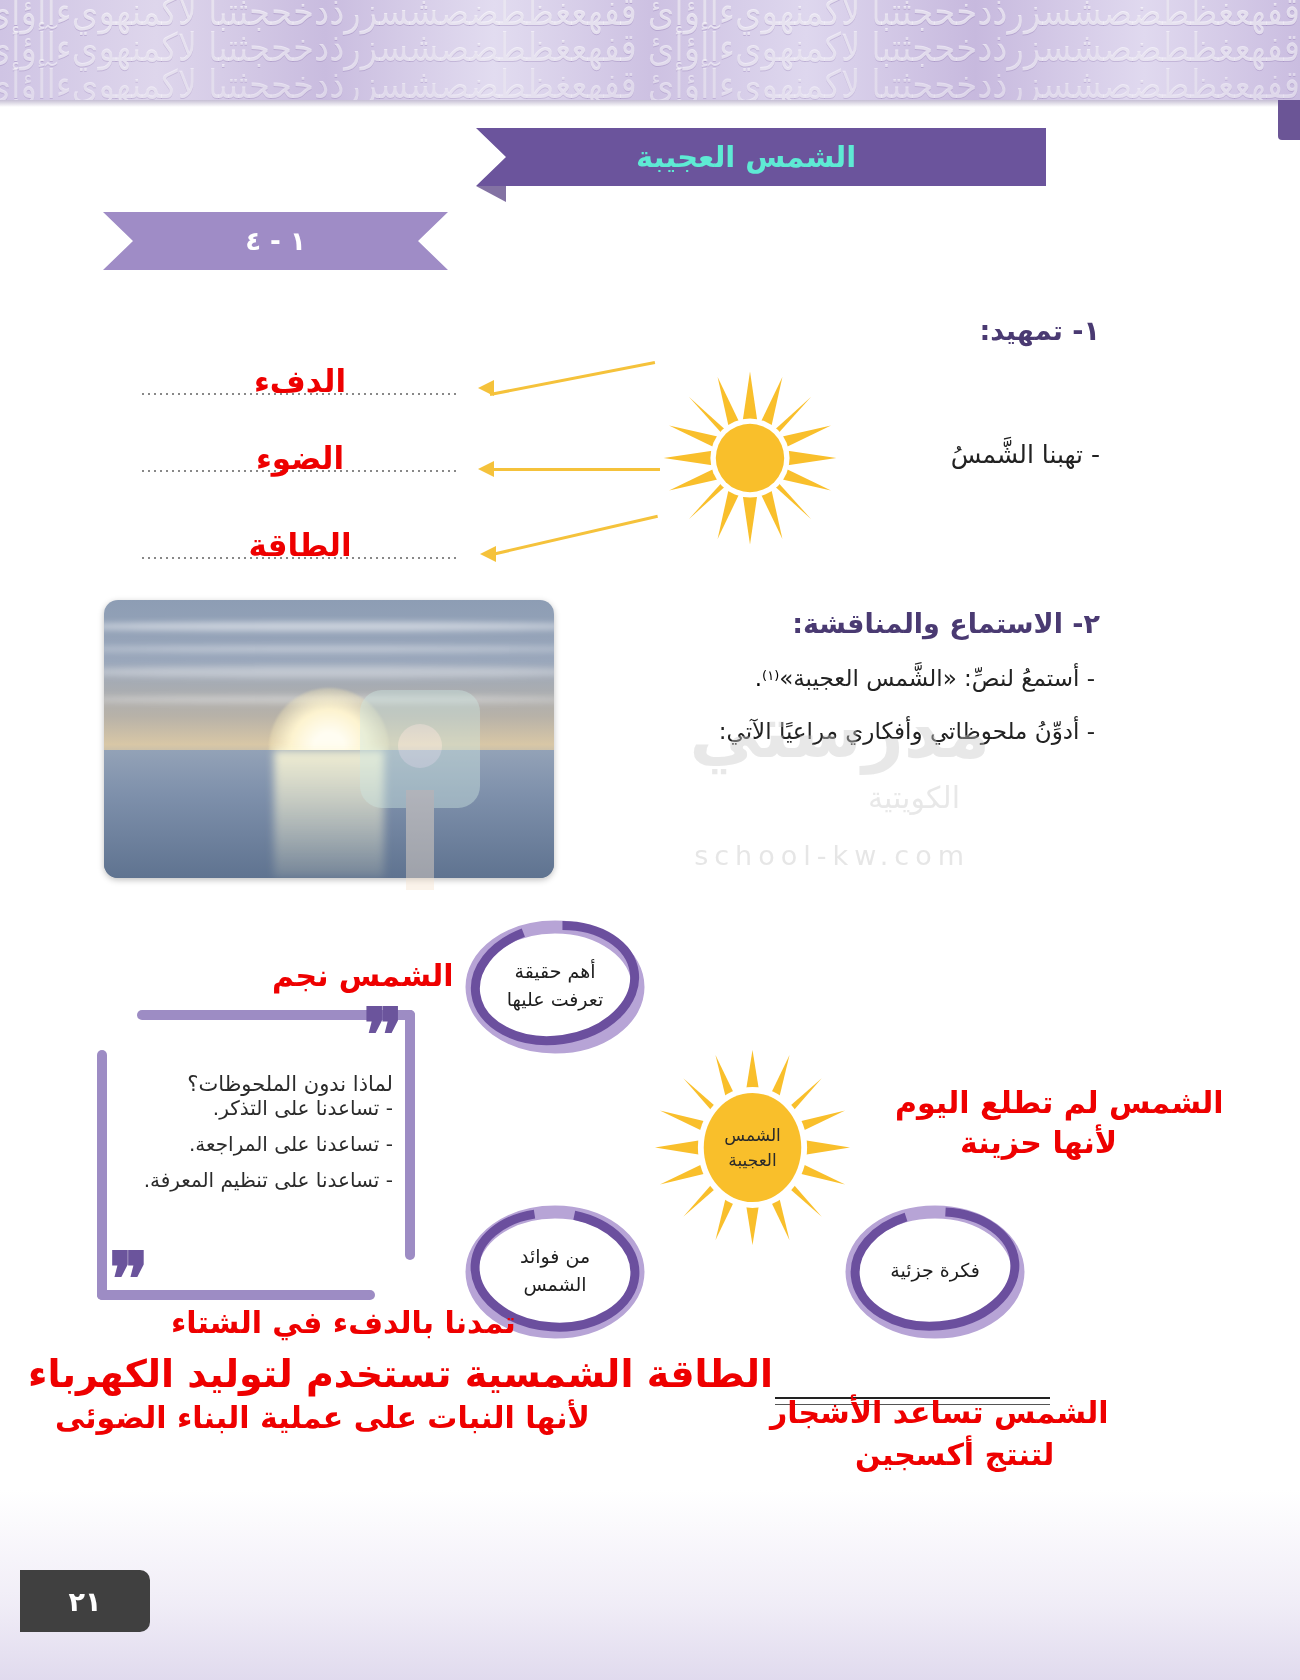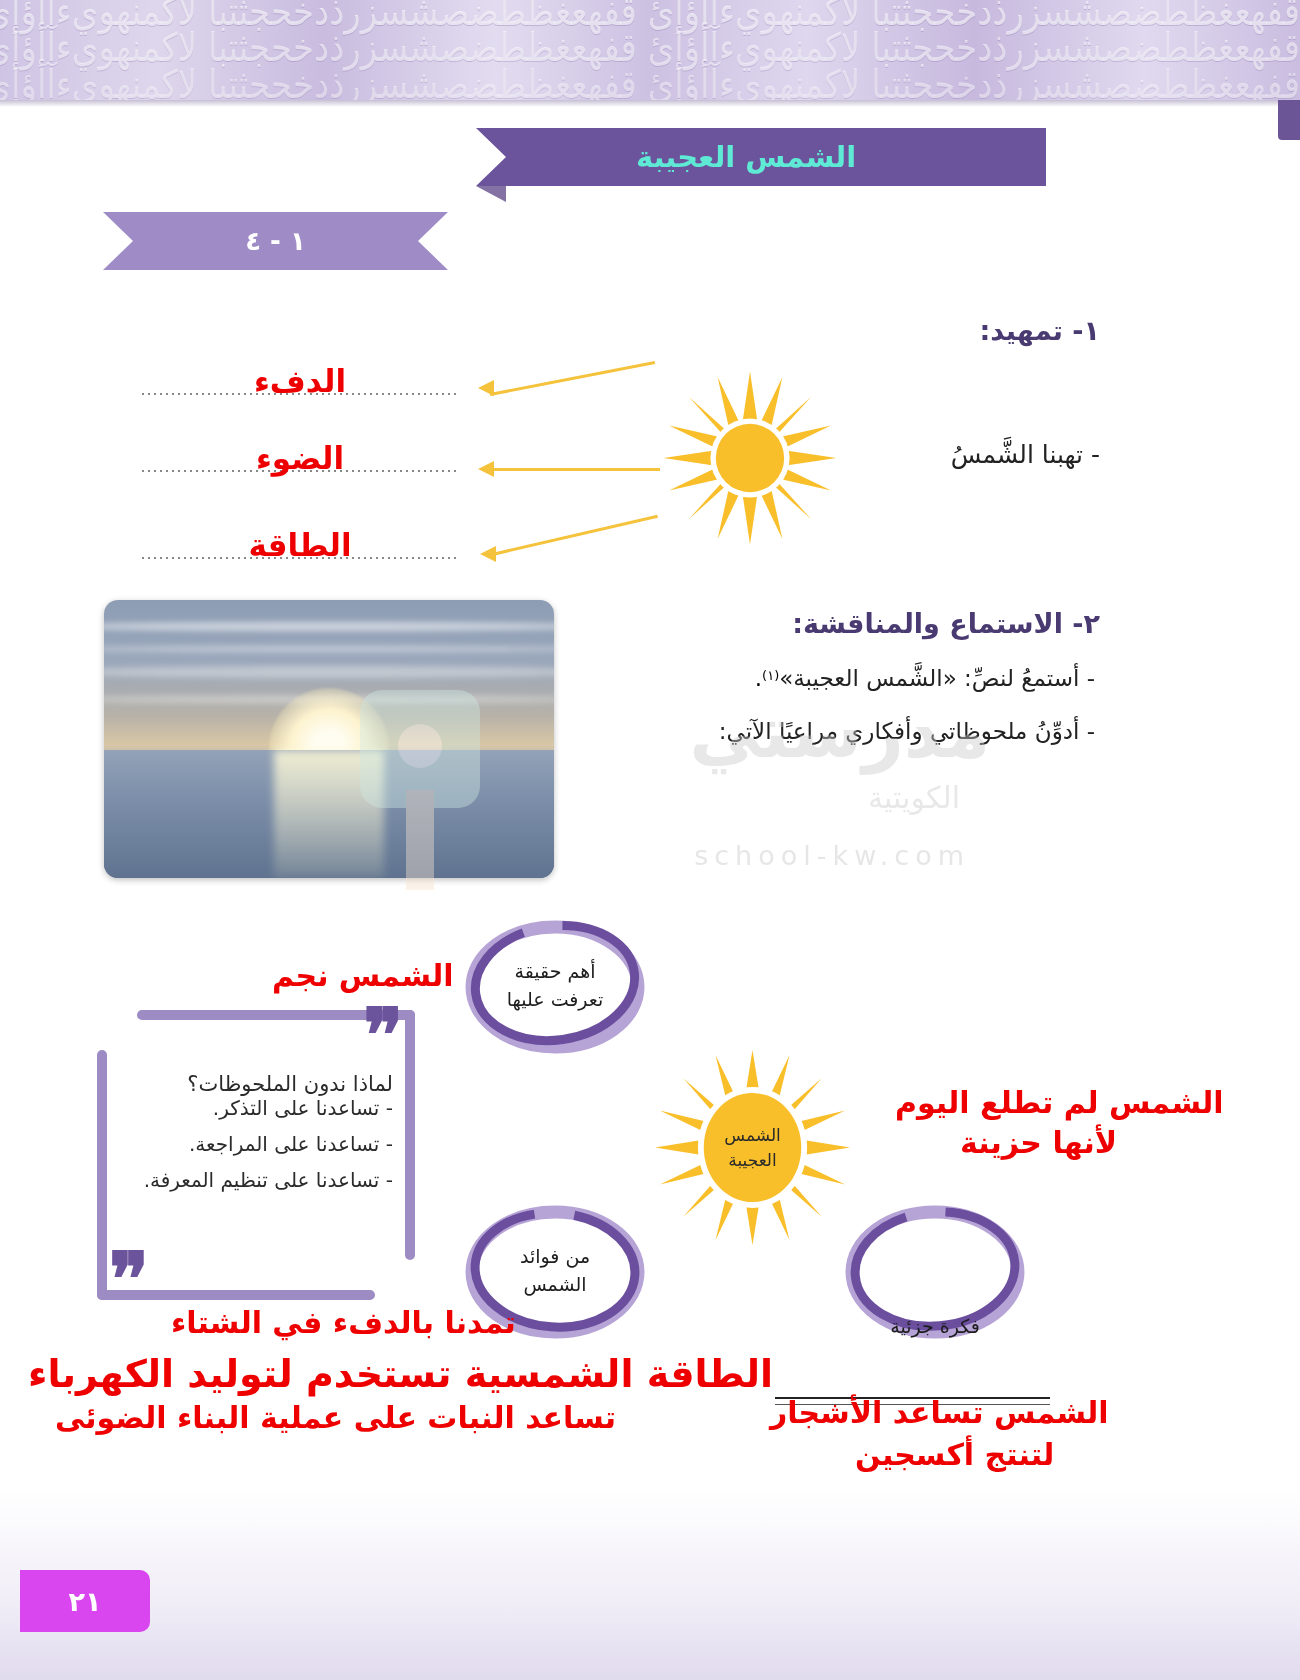--- a/index.html
+++ b/index.html
@@ -186,21 +186,21 @@
   #bottom-rule{
     position:absolute;left:775px;top:1397px;width:275px;height:2px;background:#222;
   }
   #bottom-rule2{
     position:absolute;left:775px;top:1404px;width:275px;height:1px;background:#555;
   }
 
   
   #page-badge{
     position:absolute;left:20px;bottom:48px;width:130px;height:62px;
-    background:#d946ef;border-radius:0 10px 10px 0;
+    background:#404040;border-radius:0 10px 10px 0;
     display:flex;align-items:center;justify-content:center;
   }
   #page-badge .txt{color:#fff;font-size:27px;font-weight:700;}
   #bottom-wash{
     position:absolute;left:0;bottom:0;width:1300px;height:190px;
     background:linear-gradient(180deg,rgba(233,228,242,0) 0%,rgba(228,222,240,.55) 60%,rgba(219,212,235,.85) 100%);
     pointer-events:none;
   }
 </style>
 </head>
@@ -342,21 +342,21 @@
         <ellipse cx="95" cy="72" rx="83" ry="60" fill="none" stroke="#b7a4d6" stroke-width="13"></ellipse>
         <ellipse cx="95" cy="70" rx="80" ry="57" fill="none" stroke="#6b4f9e" stroke-width="9" stroke-dasharray="300 40" transform="rotate(4 95 70)"></ellipse>
       </svg>
     </div>
     <div class="label">
       <div>من فوائد</div>
       <div>الشمس</div>
     </div>
   </div>
 
-  <div class="bubble" style="left:400px;top:300px;align-items:flex-end;">
+  <div class="bubble" style="left:400px;top:300px;">
     <div class="ring">
       <svg viewBox="0 0 190 140" width="190" height="140" aria-hidden="true">
         <ellipse cx="95" cy="72" rx="83" ry="60" fill="none" stroke="#b7a4d6" stroke-width="13"></ellipse>
         <ellipse cx="95" cy="69" rx="80" ry="57" fill="none" stroke="#6b4f9e" stroke-width="9" stroke-dasharray="300 40" transform="rotate(-5 95 69)"></ellipse>
       </svg>
     </div>
     <div class="label">
       <div>فكرة جزئية</div>
     </div>
   </div>
@@ -389,21 +389,21 @@
       <div>العجيبة</div>
     </div>
   </div>
 </div>
 
 <div class="red-hand" style="left:895px;top:1085px;font-size:30px;">الشمس لم تطلع اليوم</div>
 <div class="red-hand" style="left:960px;top:1125px;font-size:30px;">لأنها حزينة</div>
 
 <div class="red-hand" style="left:140px;top:1305px;font-size:30px;margin-left:31px;">تمدنا بالدفء في الشتاء</div>
 <div class="red-hand" style="left:28px;top:1352px;font-size:38px;">الطاقة الشمسية تستخدم لتوليد الكهرباء</div>
-<div class="red-hand" style="left:55px;top:1400px;font-size:30px;">تساعد النبات على عملية البناء الضوئى</div>
+<div class="red-hand" style="left:55px;top:1400px;font-size:30px;">لأنها النبات على عملية البناء الضوئى</div>
 
 <div id="bottom-rule"></div>
 <div id="bottom-rule2"></div>
 <div class="red-hand" style="left:770px;top:1395px;font-size:30px;">الشمس تساعد الأشجار</div>
 <div class="red-hand" style="left:855px;top:1437px;font-size:30px;">لتنتج أكسجين</div>
 
 <div id="bottom-wash"></div>
 <div id="page-badge">
   <span class="txt">٢١</span>
 </div>

